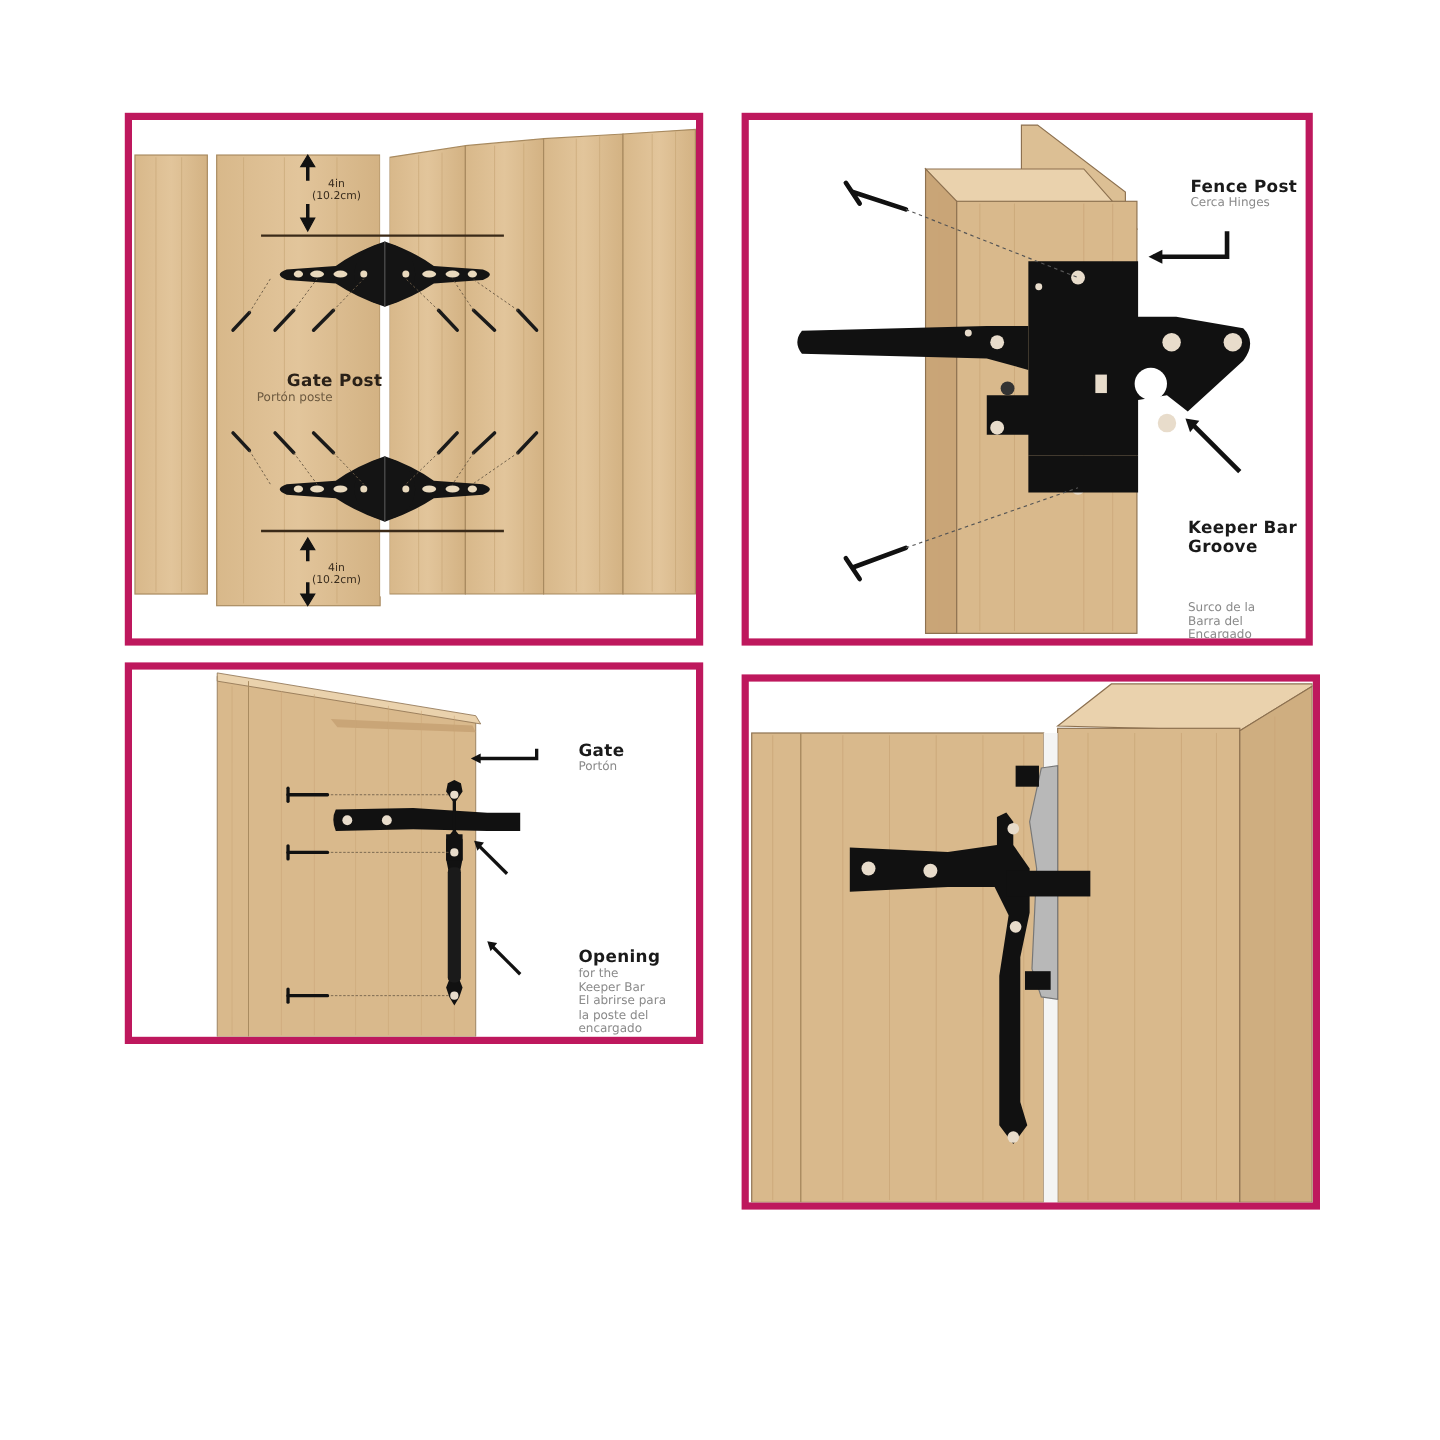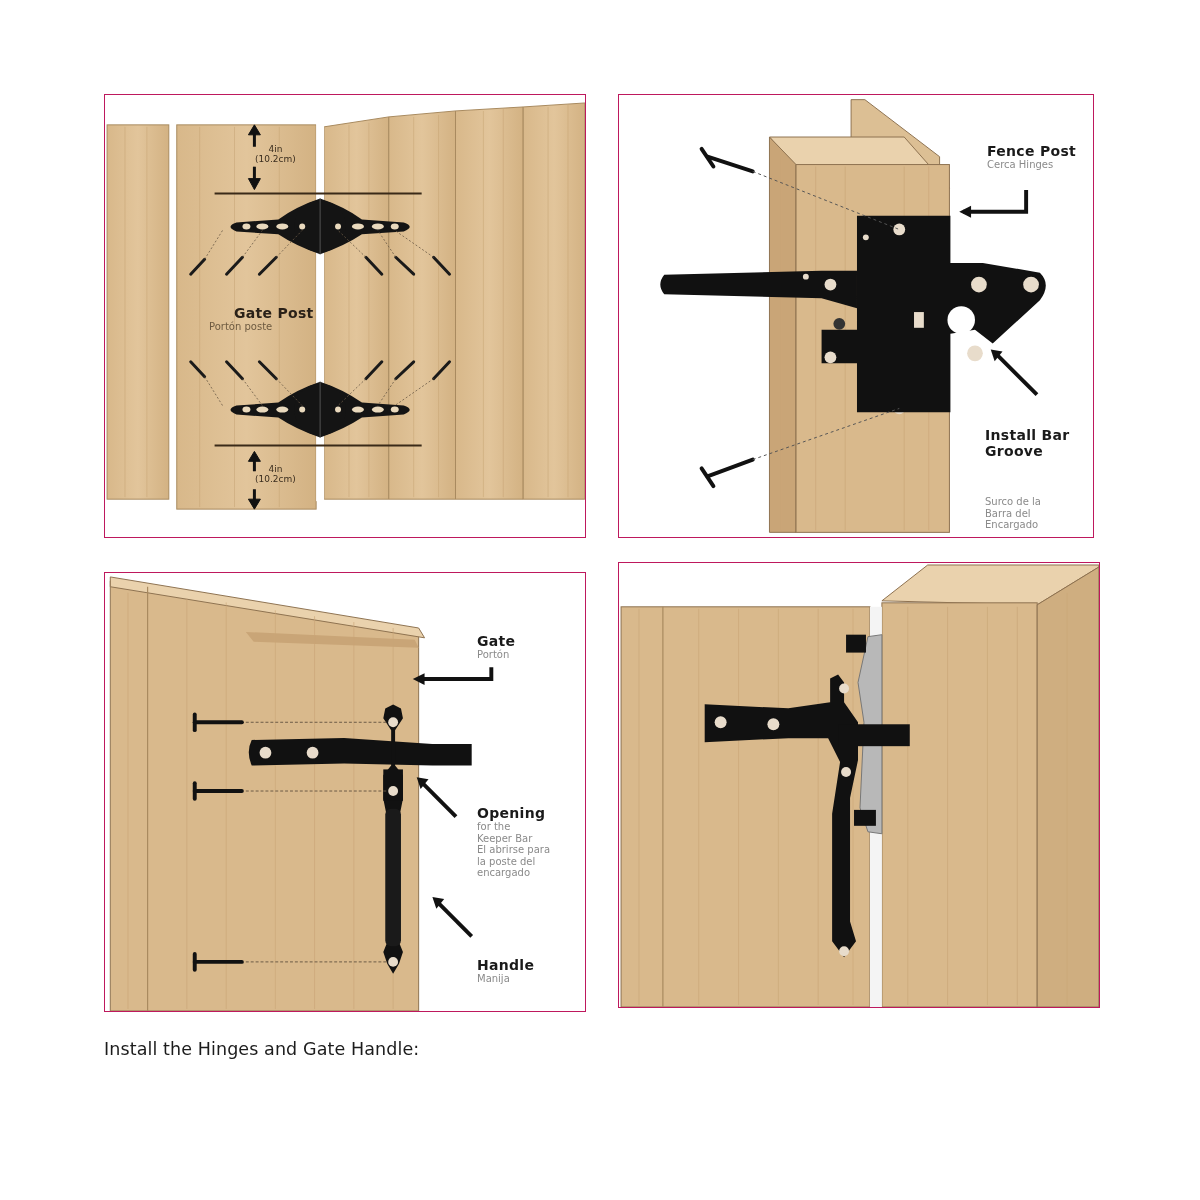--- a/index.html
+++ b/index.html
@@ -1,27 +1,27 @@
 <!DOCTYPE html>
 <html><head>
 <meta charset="utf-8">
 <style>
   * { box-sizing: border-box; margin: 0; padding: 0; }
   html, body { width: 1200px; height: 1200px; background: #ffffff; overflow: hidden; }
   body { position: relative; font-family: "DejaVu Sans", sans-serif; color: #1a1a1a; }
 
   .panel {
     position: absolute;
-    border: 1px solid #be185d;
+    border: 6px solid #be185d;
     background: #ffffff;
     overflow: hidden;
   }
   #p1 { left: 104px; top: 94px; width: 482px; height: 444px; }
   #p2 { left: 618px; top: 94px; width: 476px; height: 444px; }
-  #p3 { left: 104px; top: 572px; width: 482px; height: 440px; }
+  #p3 { left: 104px; top: 552px; width: 482px; height: 318px; }
   #p4 { left: 618px; top: 562px; width: 482px; height: 446px; }
 
   .panel svg { position: absolute; left: 0; top: 0; width: 100%; height: 100%; }
 
   .label { position: absolute; line-height: 1.15; }
   .label .en { font-weight: bold; font-size: 14px; color: #1a1a1a; letter-spacing: 0.3px; }
   .label .es { font-size: 10px; color: #8a8a8a; }
   .label.on-wood .es { color: #6d5a40; }
   .label.on-wood .en { color: #2a2118; margin-left: 25px; }
 
@@ -222,21 +222,21 @@
     <polygon points="346,116 358,110 358,122" fill="#111"></polygon>
 
     <line x1="385" y1="262" x2="425" y2="302" stroke="#111" stroke-width="4"></line>
     <polygon points="378,256 390,258 382,268" fill="#111"></polygon>
   </svg>
   <div class="label" style="left:368px; top:48px;">
     <div class="en">Fence Post</div>
     <div class="es">Cerca Hinges</div>
   </div>
   <div class="label" style="left:366px; top:332px; width:105px;">
-    <div class="en">Install Bar Groove</div>
+    <div class="en">Keeper Bar Groove</div>
     <div class="es" style="width:80px;margin-top:37px;">Surco de la Barra del Encargado</div>
   </div>
 </div>
 
 <div class="panel" id="p3">
   <svg viewBox="0 0 482 446">
     <polygon points="2,8 316,60 316,446 2,446" fill="#d9b98c" stroke="#8d7150"></polygon>
     <polygon points="2,4 316,56 322,66 2,14" fill="#ead2ad" stroke="#8d7150"></polygon>
     <line x1="40" y1="14" x2="40" y2="446" stroke="#a88a5f" stroke-width="1.2"></line>
     <polygon points="140,60 312,68 316,76 148,70" fill="#c9a577"></polygon>
@@ -339,14 +339,13 @@
       <circle cx="102" cy="160" r="6"></circle>
         <circle cx="155" cy="162" r="6"></circle>
       <circle cx="226" cy="126" r="5"></circle>
         <circle cx="228" cy="210" r="5"></circle>
         <circle cx="226" cy="390" r="5"></circle>
     </g>
   </svg>
 </div>
 
 <div id="instructions">
-  <div>Install the Hinges and Gate Handle:</div>
 </div>
 
 </body></html>

